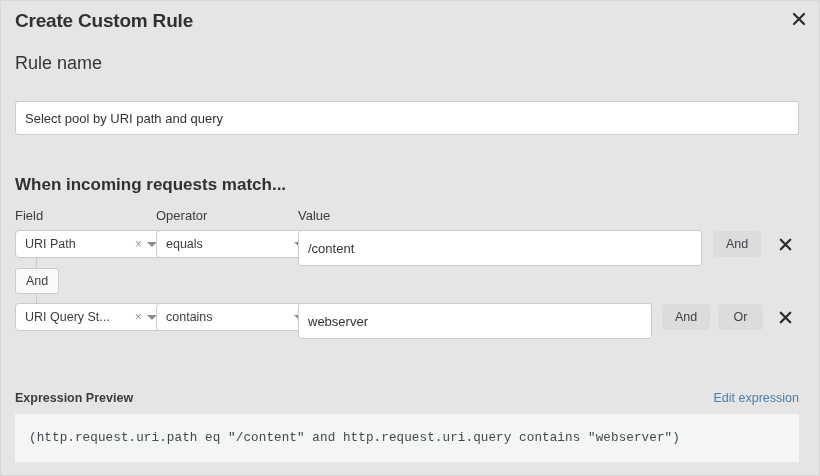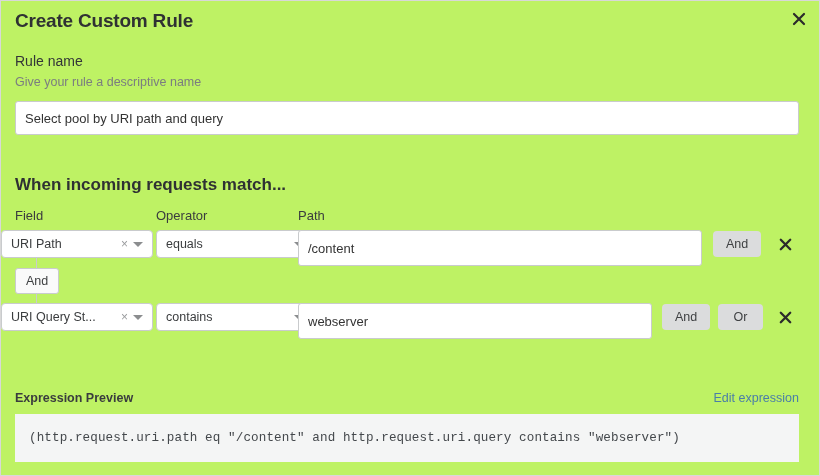--- a/index.html
+++ b/index.html
@@ -13,21 +13,21 @@
     height: 476px;
     overflow: hidden;
     font-family: "Liberation Sans", sans-serif;
     color: #2b2b2b;
     position: relative;
   }
 
   .dialog {
     position: absolute;
     inset: 0;
-    background: #bef264;
+    background: #e5e5e5;
     border: 1px solid #d8d8d8;
     padding: 0;
   }
 
   
   .dialog-title {
     position: absolute;
     left: 14px;
     top: 9px;
     font-size: 19px;
@@ -48,21 +48,21 @@
     background: none;
     border: none;
     padding: 0;
     color: #2b2b2b;
   }
   .close-btn svg { display: block; }
 
   
   .section-label {
     position: absolute;
-    font-size: 14px;
+    font-size: 18px;
     color: #333538;
   }
   #rule-name-label { left: 14px; top: 52px; }
   #rule-name-help {
     position: absolute;
     left: 14px;
     top: 74px;
     font-size: 12.5px;
     color: #7b7d80;
   }
@@ -144,21 +144,21 @@
   .caret {
     flex: 0 0 auto;
     width: 0;
     height: 0;
     border-left: 5px solid transparent;
     border-right: 5px solid transparent;
     border-top: 5px solid #8b8d8f;
     margin-right: 3px;
   }
 
-  .field-select { left: 0; width: 152px; }
+  .field-select { left: 14px; width: 152px; }
   .operator-select { left: 155px; width: 160px; padding-right: 8px; }
 
   .value-input {
     position: absolute;
     left: 297px;
     height: 36px;
   }
   #value-input-1 { width: 404px; }
   #value-input-2 { width: 354px; }
 
@@ -274,28 +274,27 @@
 <div class="dialog">
 
   <div class="dialog-title">Create Custom Rule</div>
   <button class="close-btn" aria-label="Close">
     <svg width="14" height="14" viewBox="0 0 14 14">
       <path d="M2 2 L12 12 M12 2 L2 12" stroke="#2b2b2b" stroke-width="2.2" stroke-linecap="round"></path>
     </svg>
   </button>
 
   <div class="section-label" id="rule-name-label">Rule name</div>
-  <div id="rule-name-help">Give your rule a descriptive name</div>
   <input class="text-input" id="rule-name-input" type="text" value="Select pool by URI path and query" style="">
 
   <div id="conditions-heading">When incoming requests match...</div>
 
   <div class="col-head" id="col-field">Field</div>
   <div class="col-head" id="col-operator">Operator</div>
-  <div class="col-head" id="col-value">Path</div>
+  <div class="col-head" id="col-value">Value</div>
 
   <div class="cond-row" id="cond-row-1">
     <div class="select-box field-select">
       <span class="sel-text">URI Path</span>
       <span class="clear-x">×</span>
       <span class="caret"></span>
     </div>
     <div class="select-box operator-select">
       <span class="sel-text">equals</span>
       <span class="caret"></span>

